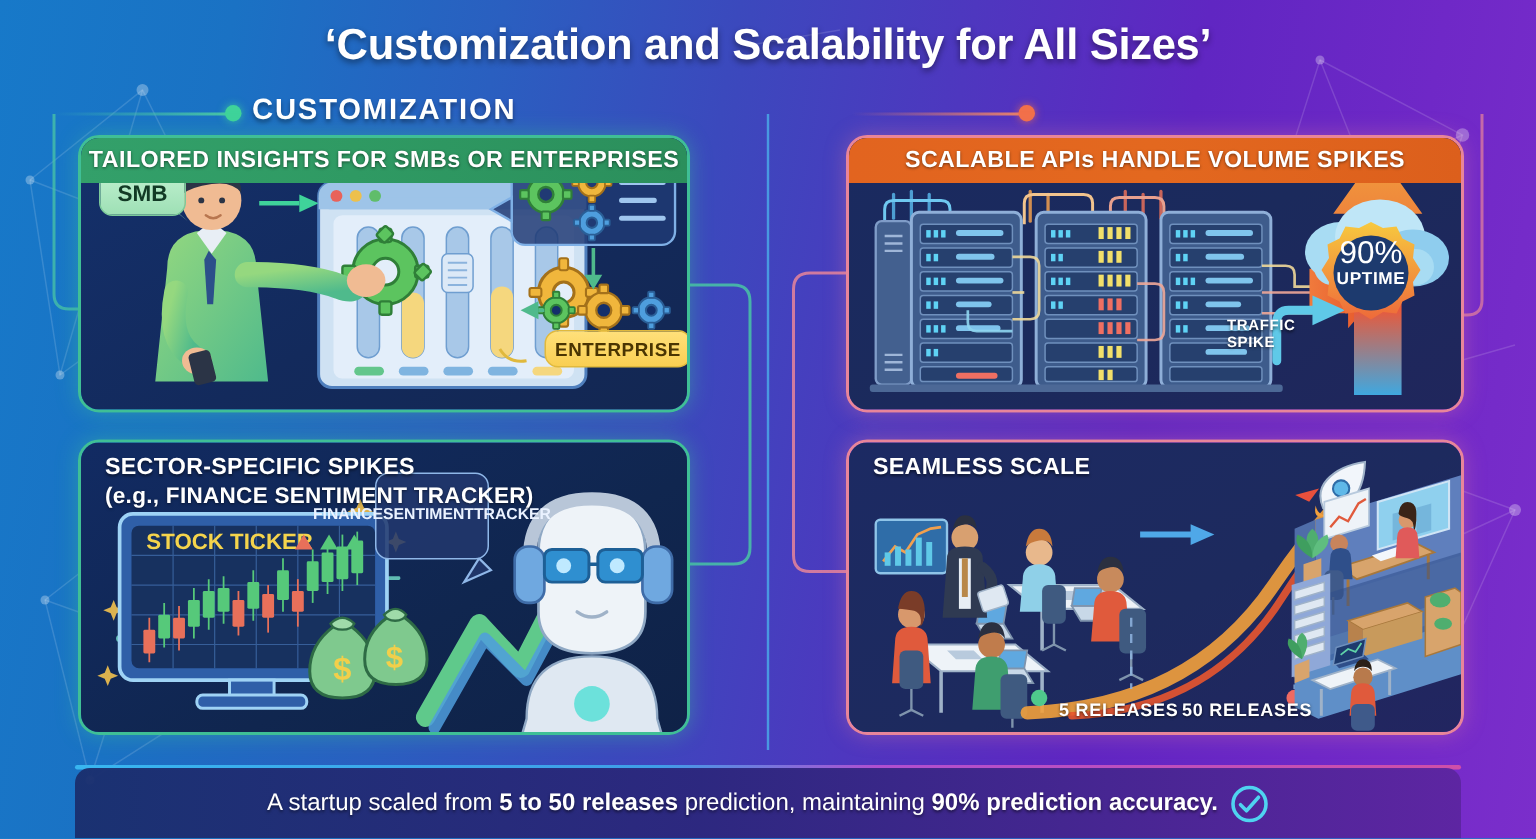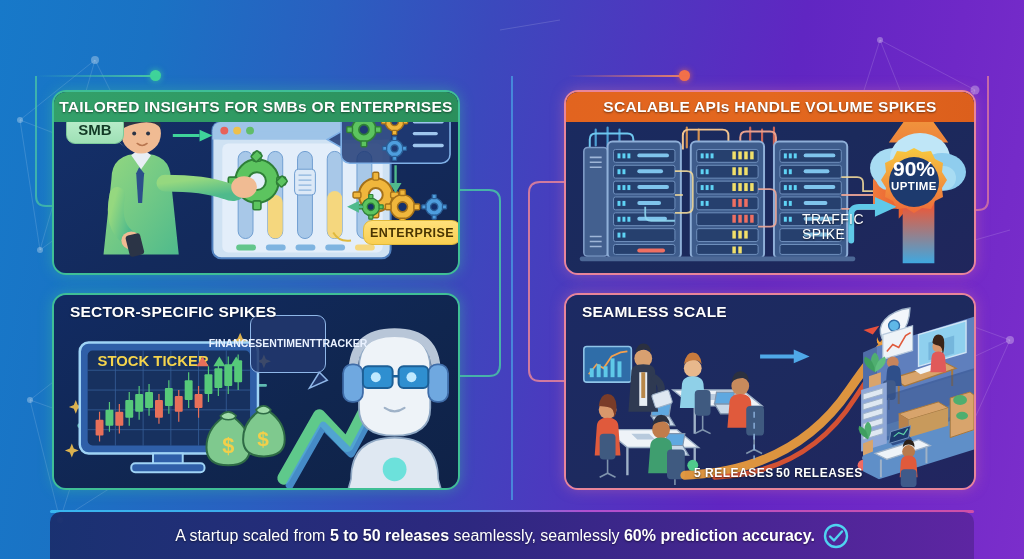--- a/index.html
+++ b/index.html
@@ -102,30 +102,30 @@
     border: 1.5px solid #e0b93d;
   }
   #fst-bubble {
     left: 196px; top: 20px; width: 76px; height: 58px;
     background: rgba(34,56,110,.86);
     border: 1.5px solid #8fb7e8;
     color: #eaf2ff; font-size: 10.5px; line-height: 1.25;
     flex-direction: row; text-align: center;
   }
   #traffic-label {
-    position: absolute; left: 236px; top: 120px;
-    font-size: 14px; font-weight: normal; color: #ffffff;
+    position: absolute; left: 252px; top: 120px;
+    font-size: 10px; font-weight: bold; color: #ffffff;
     line-height: 1.1; letter-spacing: .4px;
     text-shadow: 0 1px 2px rgba(0,0,0,.6);
   }
 
   .rel-label {
     position: absolute; bottom: 8px;
     font-size: 12px; font-weight: bold; color: #ffffff;
-    letter-spacing: .5px; text-shadow: 0 1px 2px rgba(0,0,0,.7);
+    letter-spacing: .5px; text-shadow: 0 1px 2px rgba(0,0,0,.7); margin-left: 12px;
   }
   #rel-5  { left: 128px; }
   #rel-50 { left: 210px; }
 
   
   .conn { position: absolute; pointer-events: none; }
 
   
   .footer {
     position: absolute; left: 50px; top: 512px;
@@ -176,23 +176,25 @@
         <circle cx="975" cy="90" r="4.5"></circle>
       <circle cx="940" cy="190" r="3"></circle>
         <circle cx="845" cy="150" r="3"></circle>
       <circle cx="900" cy="300" r="3"></circle>
         <circle cx="1010" cy="340" r="4"></circle>
       <circle cx="965" cy="440" r="3"></circle>
         <circle cx="880" cy="400" r="3"></circle>
     </g>
   </svg>
 
+  <div class="title">‘Customization and Scalability for All Sizes’</div>
 
   <div class="dot-line" id="line-cust"></div>
   <div class="dot" id="dot-cust"></div>
+  <div class="sec-label" id="sec-cust">CUSTOMIZATION</div>
 
   <div class="dot-line" id="line-scal"></div>
   <div class="dot" id="dot-scal"></div>
 
   <svg class="conn" style="left:0;top:0;width:1024px;height:559px;" viewBox="0 0 1024 559">
     <g fill="none" stroke-width="2">
 
       <path d="M512 76 L512 500" stroke="#4aa8e8" stroke-width="1.6" opacity=".85"></path>
       <path d="M460 190 L489 190 Q500 190 500 201 L500 365 Q500 376 489 376 L460 376" stroke="#49c6a6" opacity=".85"></path>
       <path d="M36 76 L36 196 Q36 206 46 206 L52 206" stroke="#49c6a6" opacity=".75"></path>
@@ -377,20 +379,21 @@
 
       <div class="banner green">TAILORED INSIGHTS FOR SMBs OR ENTERPRISES</div>
     </div>
   </div>
 
   <div class="card green" id="card-sector">
     <div class="card-body" style="background:linear-gradient(150deg,#122b63 0%,#10264f 60%,#0f2247 100%);">
 
       <div class="card-title">
         <div>SECTOR-SPECIFIC SPIKES</div>
+        <div class="sub">(e.g., FINANCE SENTIMENT TRACKER)</div>
       </div>
 
       <svg class="ill" viewBox="0 0 408 197">
 
         <g fill="#f2c14e" opacity=".9">
           <path d="M188 38 l2.5 6 l6 2.5 l-6 2.5 l-2.5 6 l-2.5 -6 l-6 -2.5 l6 -2.5 z"></path>
           <path d="M212 60 l2 5 l5 2 l-5 2 l-2 5 l-2 -5 l-5 -2 l5 -2 z"></path>
           <path d="M22 106 l2 5 l5 2 l-5 2 l-2 5 l-2 -5 l-5 -2 l5 -2 z"></path>
           <path d="M18 150 l2 5 l5 2 l-5 2 l-2 5 l-2 -5 l-5 -2 l5 -2 z"></path>
         </g>
@@ -714,21 +717,21 @@
           <ellipse cx="66" cy="38" rx="30" ry="25" fill="#bfe6f7"></ellipse>
           <ellipse cx="88" cy="52" rx="24" ry="19" fill="#8fcdee"></ellipse>
           <rect x="22" y="46" width="80" height="24" rx="12" fill="#a8dcf3"></rect>
         </g>
         <g transform="translate(60,62)">
           <path d="M0,-34 L8,-30 L17,-31 L21,-23 L29,-19 L28,-10 L33,-2 L28,6 L29,15 L21,19 L17,27 L8,26 L0,31 L-8,26 L-17,27 L-21,19 L-29,15 L-28,6 L-33,-2 L-28,-10 L-29,-19 L-21,-23 L-17,-31 L-8,-30 Z" fill="url(#badgeG)"></path>
           <circle r="25" fill="#1d3a6e"></circle>
         </g>
       </svg>
       <div style="position:absolute;left:324px;top:66px;width:48px;text-align:center;line-height:1;">
-        <div style="font-size:21px;font-weight:bold;color:#ffffff;">90%</div>
+        <div style="font-size:21px;font-weight:normal;color:#ffffff;">90%</div>
         <div style="font-size:11.5px;font-weight:bold;color:#ffffff;letter-spacing:.4px;margin-top:2px;">UPTIME</div>
       </div>
 
       <div id="traffic-label">
         <div>TRAFFIC</div>
         <div>SPIKE</div>
       </div>
 
       <div class="banner orange">SCALABLE APIs HANDLE VOLUME SPIKES</div>
     </div>
@@ -952,21 +955,21 @@
       </svg>
 
       <div class="rel-label" id="rel-5">5 RELEASES</div>
       <div class="rel-label" id="rel-50">50 RELEASES</div>
     </div>
   </div>
 
   <div class="footer-top"></div>
   <div class="footer">
     <div class="footer-text">
-      <span>A startup scaled from </span><b>5 to 50 releases</b><span> seamlessly, seamlessly </span><b>60% prediction accuracy.</b>
+      <span>A startup scaled from </span><b>5 to 50 releases</b><span> prediction, maintaining </span><b>90% prediction accuracy.</b>
     </div>
     <svg width="26" height="26" viewBox="0 0 26 26">
       <circle cx="13" cy="13" r="11" fill="none" stroke="#4fd3f0" stroke-width="2.4"></circle>
       <polyline points="7,13.5 11,17.5 19,8.5" fill="none" stroke="#4fd3f0" stroke-width="2.4" stroke-linecap="round" stroke-linejoin="round"></polyline>
     </svg>
   </div>
 
 </div>
 
 </body></html>

